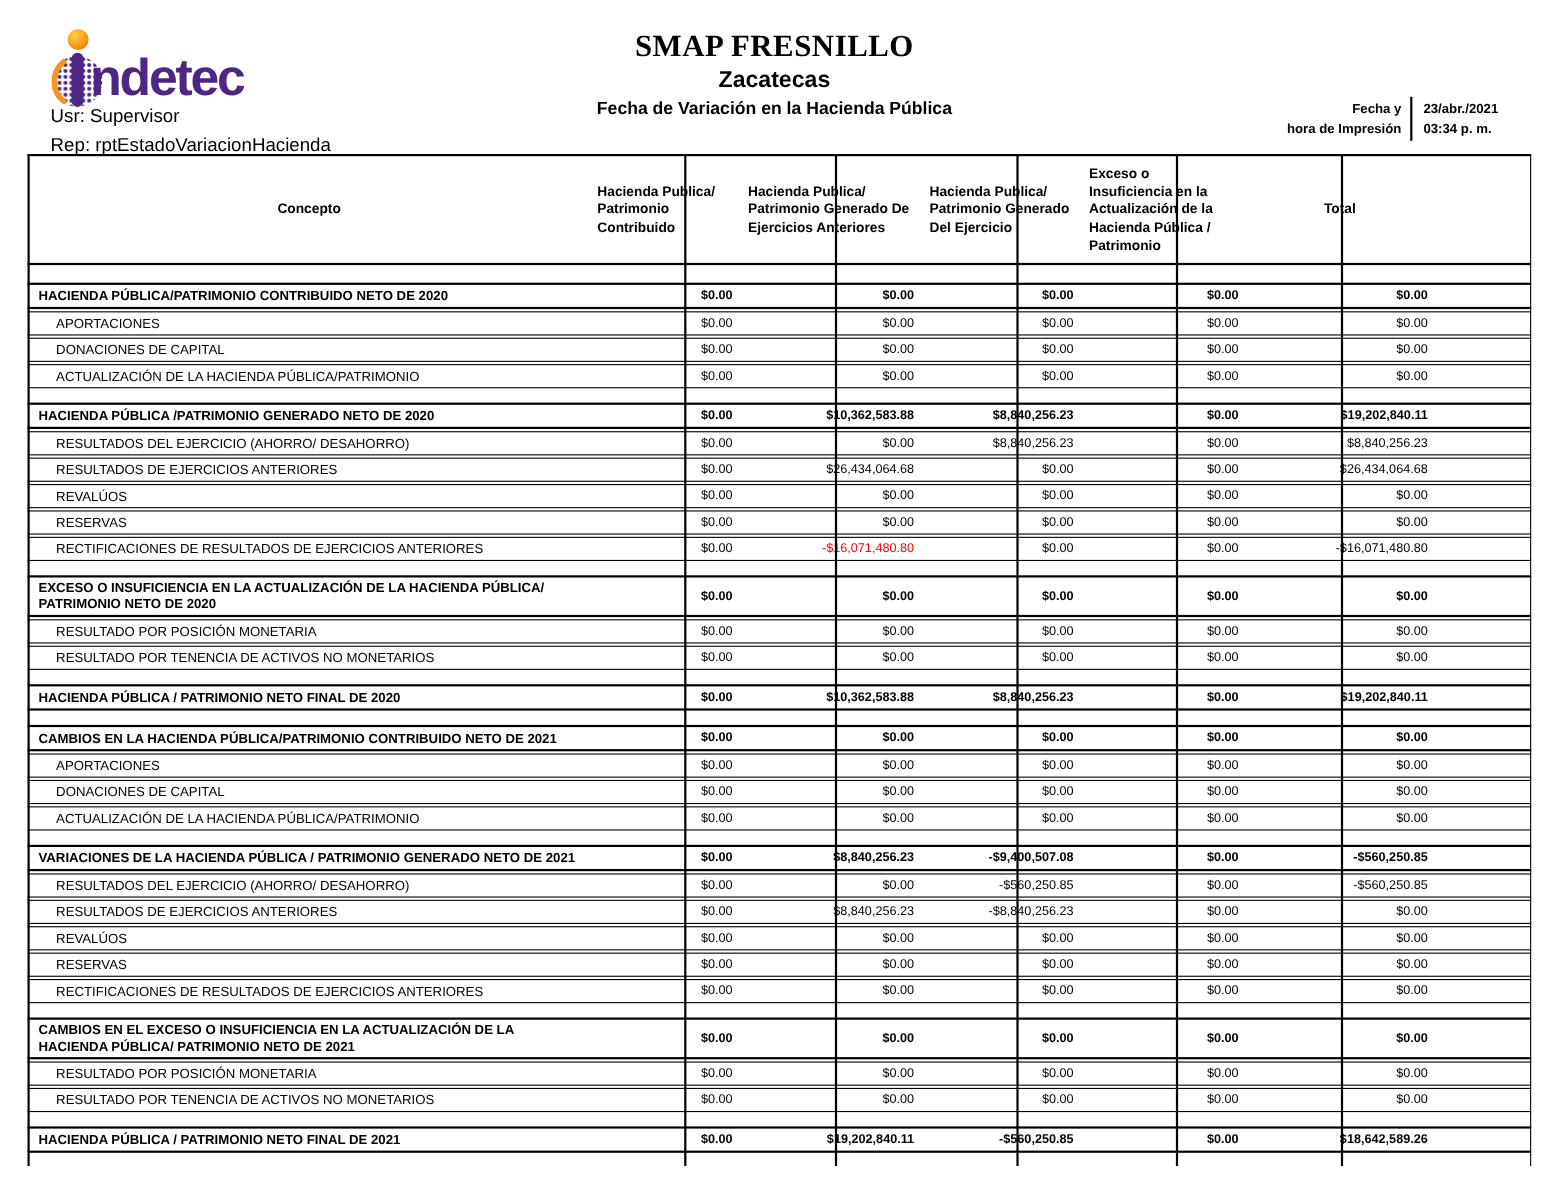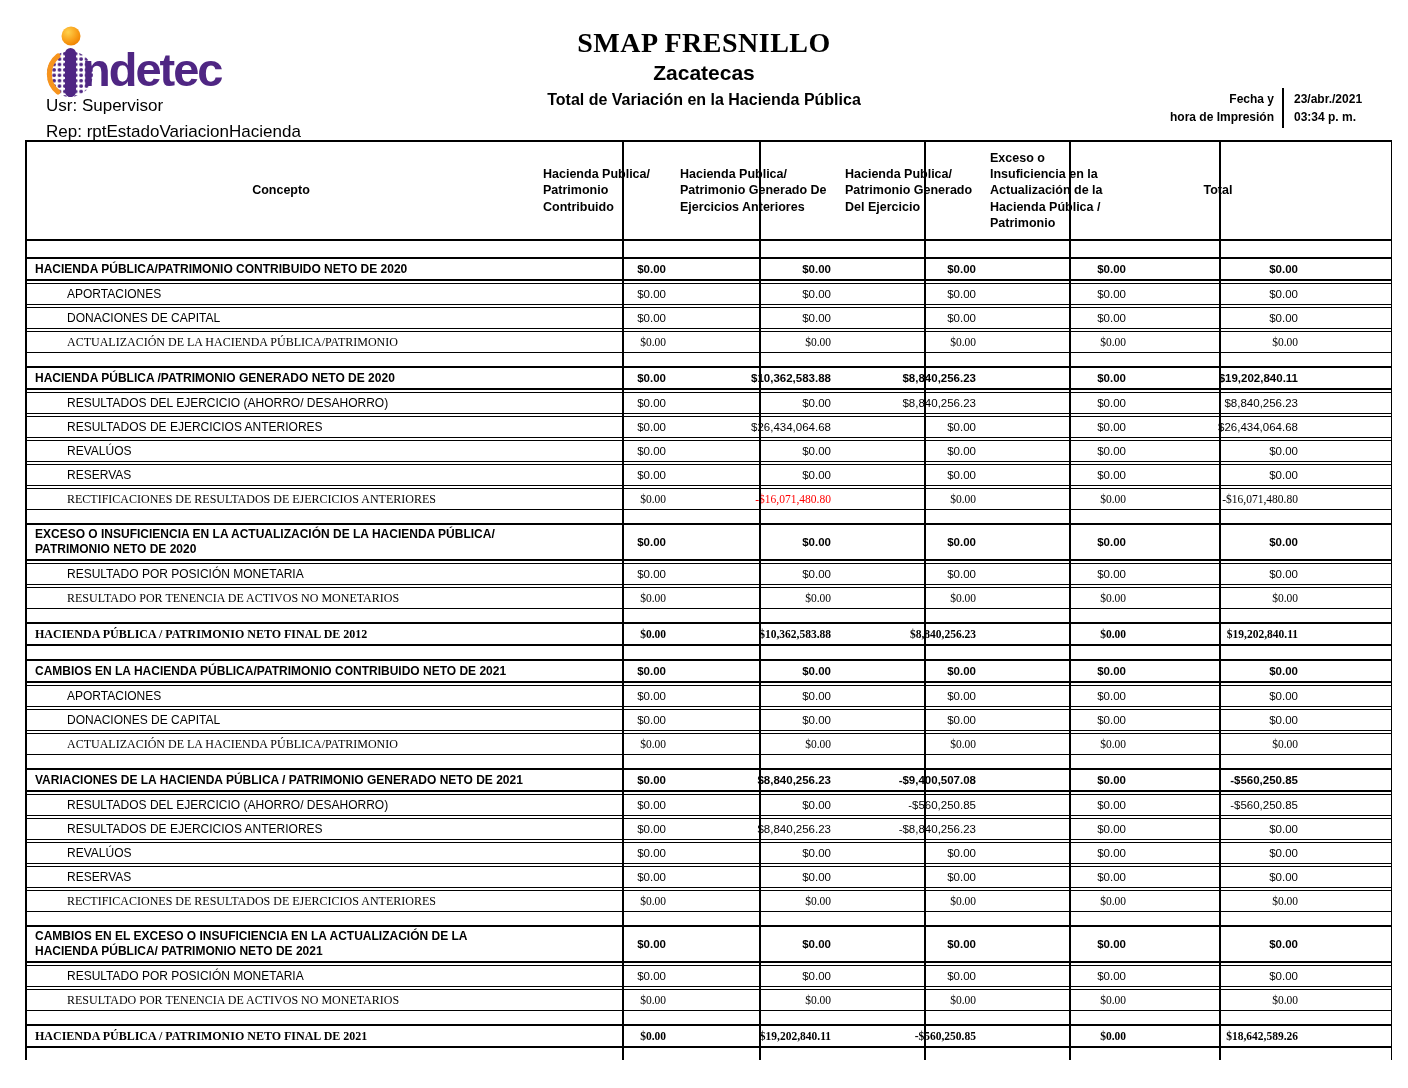--- a/index.html
+++ b/index.html
@@ -28,25 +28,25 @@
 
   .thead{display:flex;height:97px;border-top:2px solid #000;border-bottom:2.5px solid #000;margin-bottom:16px;}
   .hcell{box-sizing:border-box;display:flex;align-items:center;justify-content:flex-end;text-align:left;
          font-weight:bold;font-size:12.5px;line-height:1.3;padding:4px 8px;}
   .hcell.center{justify-content:center;text-align:center;}
 
   .section{margin-bottom:13px;}
   .section:last-child{margin-bottom:0;}
   .trow{display:flex;align-items:stretch;border-top:1.5px solid #000;border-bottom:1.5px solid #000;
         margin-bottom:2px;min-height:20px;background:#fff;}
-  .trow:last-child{margin-bottom:12px;font-family:Liberation Serif, serif;}
+  .trow:last-child{margin-bottom:12px;}
   .trow.bold{border-top-width:2px;border-bottom-width:2px;font-weight:bold;}
   .cell{box-sizing:border-box;display:flex;align-items:center;padding:2px 6px;font-size:12px;line-height:1.25;}
   .c0{width:510px;padding-left:10px;text-align:left;}
-  .c0.indent{padding-left:42px;}
+  .c0.indent{padding-left:26px;}
   .val{justify-content:flex-end;text-align:right;font-size:11.5px;}
   .c1{width:137px;} .c2{width:165px;} .c3{width:145px;} .c4{width:150px;} .c5{width:172px;}
   .neg-red{color:#ff0000;}
 </style>
 </head>
 <body>
 
 <div class="page">
 
   <div class="logo">
@@ -70,21 +70,21 @@
   </div>
 
   <div class="meta">
     <div>Usr: Supervisor</div>
     <div>Rep: rptEstadoVariacionHacienda</div>
   </div>
 
   <div class="titles">
     <div class="t1">SMAP FRESNILLO</div>
     <div class="t2">Zacatecas</div>
-    <div class="t3">Total de Variación en la Hacienda Pública</div>
+    <div class="t3">Fecha de Variación en la Hacienda Pública</div>
   </div>
 
   <div class="printinfo">
     <div class="pi-labels">
       <div>Fecha y</div>
       <div>hora de Impresión</div>
     </div>
     <div class="pi-div"></div>
     <div class="pi-values">
       <div>23/abr./2021</div>
@@ -216,21 +216,21 @@
             <div class="cell c0 indent">RESULTADO POR TENENCIA DE ACTIVOS NO MONETARIOS</div>
             <div class="cell val c1">$0.00</div>
             <div class="cell val c2">$0.00</div>
             <div class="cell val c3">$0.00</div>
             <div class="cell val c4">$0.00</div>
             <div class="cell val c5">$0.00</div>
           </div>
         </div>
         <div class="section">
           <div class="trow bold">
-            <div class="cell c0">HACIENDA PÚBLICA / PATRIMONIO  NETO  FINAL DE 2012</div>
+            <div class="cell c0">HACIENDA PÚBLICA / PATRIMONIO  NETO  FINAL DE 2020</div>
             <div class="cell val c1">$0.00</div>
             <div class="cell val c2">$10,362,583.88</div>
             <div class="cell val c3">$8,840,256.23</div>
             <div class="cell val c4">$0.00</div>
             <div class="cell val c5">$19,202,840.11</div>
           </div>
         </div>
         <div class="section">
           <div class="trow bold">
             <div class="cell c0">CAMBIOS EN LA HACIENDA PÚBLICA/PATRIMONIO CONTRIBUIDO NETO DE 2021</div>

